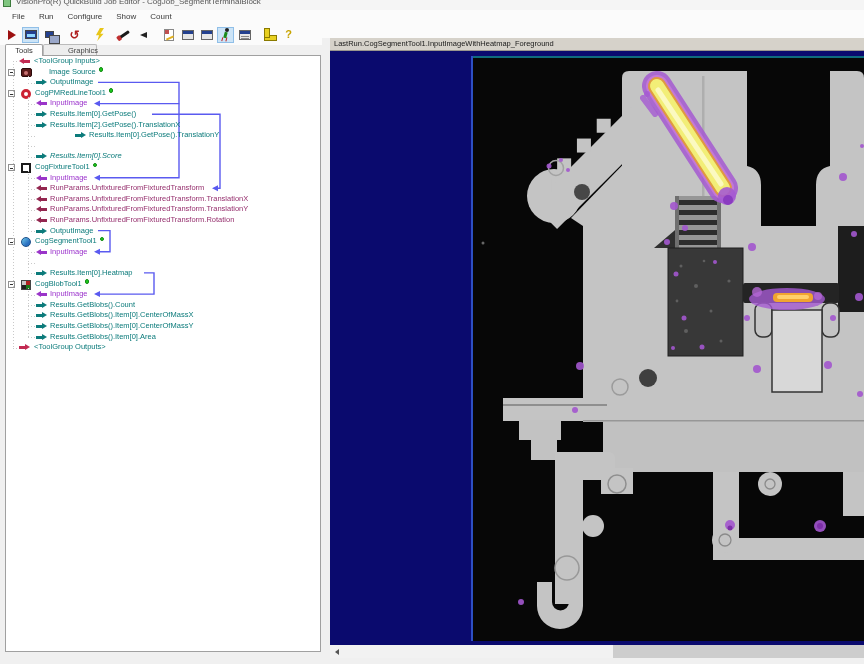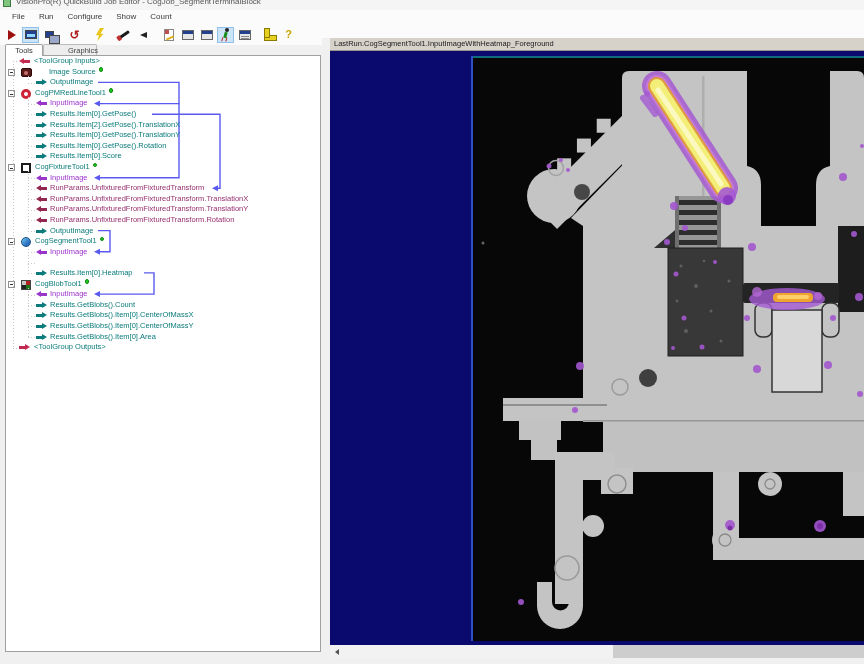--- a/index.html
+++ b/index.html
@@ -213,35 +213,28 @@
           </span>
           <span class="tlabel k-output" style="left: 44px;">Results.Item[0].GetPose()</span>
         </div>
         <div class="trow" style="top: 63.6px;">
           <span class="arrow ar-right teal" style="left: 30px;">
             <i class="head"></i>
             <i class="tail"></i>
           </span>
           <span class="tlabel k-output" style="left: 44px;">Results.Item[2].GetPose().TranslationX</span>
         </div>
-        <div class="trow" style="top: 74.2px;">
+        <div class="trow" style="top: 74.2px; margin-left: 39px;">
           <span class="arrow ar-right teal" style="left: 30px;">
             <i class="head"></i>
             <i class="tail"></i>
           </span>
           <span class="tlabel k-output" style="left: 44px;">Results.Item[0].GetPose().TranslationY</span>
         </div>
-        <div class="trow" style="top: 84.8px;">
-          <span class="arrow ar-right teal" style="left: 30px;">
-            <i class="head"></i>
-            <i class="tail"></i>
-          </span>
-          <span class="tlabel k-output" style="left: 44px;">Results.Item[0].GetPose().Rotation</span>
-        </div>
-        <div class="trow" style="top: 95.4px;">
+        <div class="trow" style="top: 95.4px; font-style: italic;">
           <span class="arrow ar-right teal" style="left: 30px;">
             <i class="head"></i>
             <i class="tail"></i>
           </span>
           <span class="tlabel k-output" style="left: 44px;">Results.Item[0].Score</span>
         </div>
         <div class="trow" style="top: 106px;">
           <span class="expander"></span>
           <span class="ticon ti-fixture" style="left: 15px;"></span>
           <span class="tlabel k-tool" style="left: 29px;">CogFixtureTool1<span class="statusdot"></span></span>

